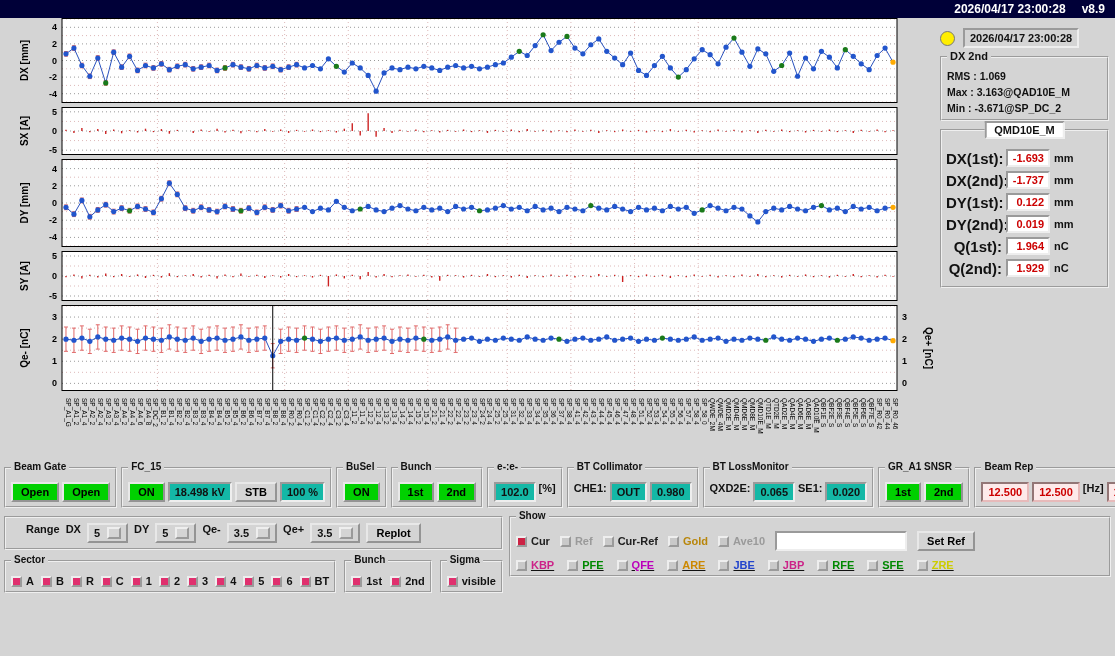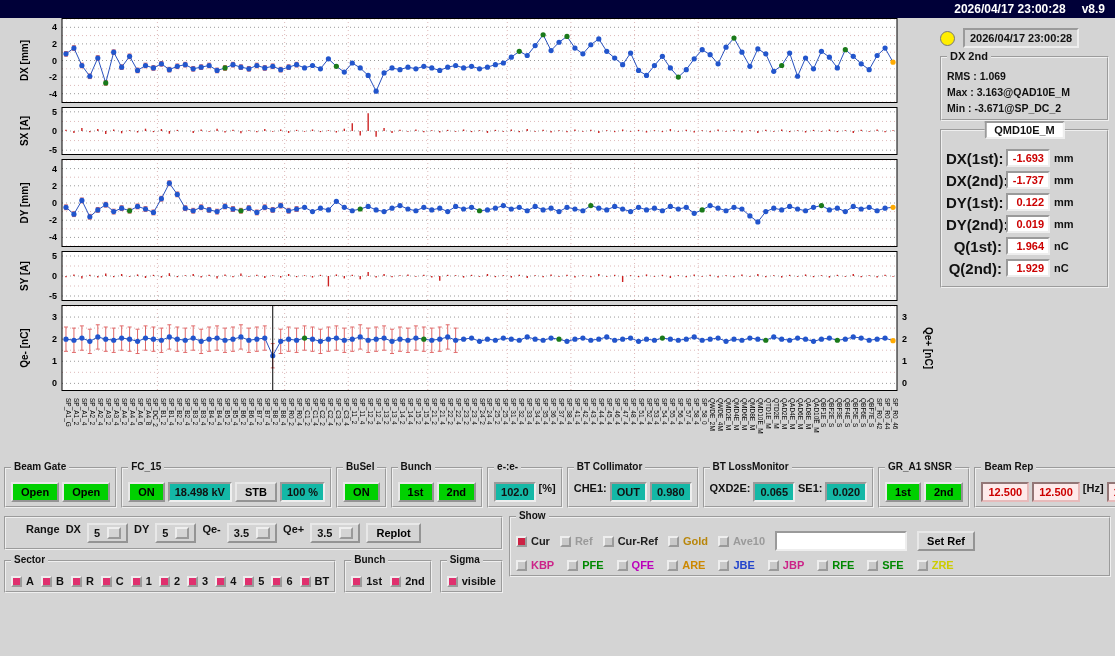--- a/index.html
+++ b/index.html
@@ -69,21 +69,21 @@
     padding:2px 5px; display:inline-flex; align-items:center; gap:7px; cursor:pointer; white-space:nowrap; }
   .combo::after { content:""; width:10px; height:8px; border:2px outset #eee; background:#d4d4d4; display:inline-block; }
 
   .cbitem { display:inline-flex; align-items:center; gap:4px; }
   .cb { width:11px; height:11px; border:2px outset #eee; background:#c9c9c9; display:inline-block; flex:none; cursor:pointer; }
   .cb.on { background:#e0306e; }
   .cb.on-red { background:#cc2244; }
 
   .showgrid { display:flex; flex-direction:column; gap:8px; }
   .showrow { display:flex; align-items:center; gap:10px; }
-  .showrow2 { display:flex; align-items:flex-start; gap:13px; }
+  .showrow2 { display:flex; align-items:flex-start; gap:13px;text-decoration:underline; }
 </style>
 </head>
 <body>
 
 <div class="topbar">
   <span>2026/04/17 23:00:28</span>
   <span>v8.9</span>
 </div>
 
 <div class="content">

